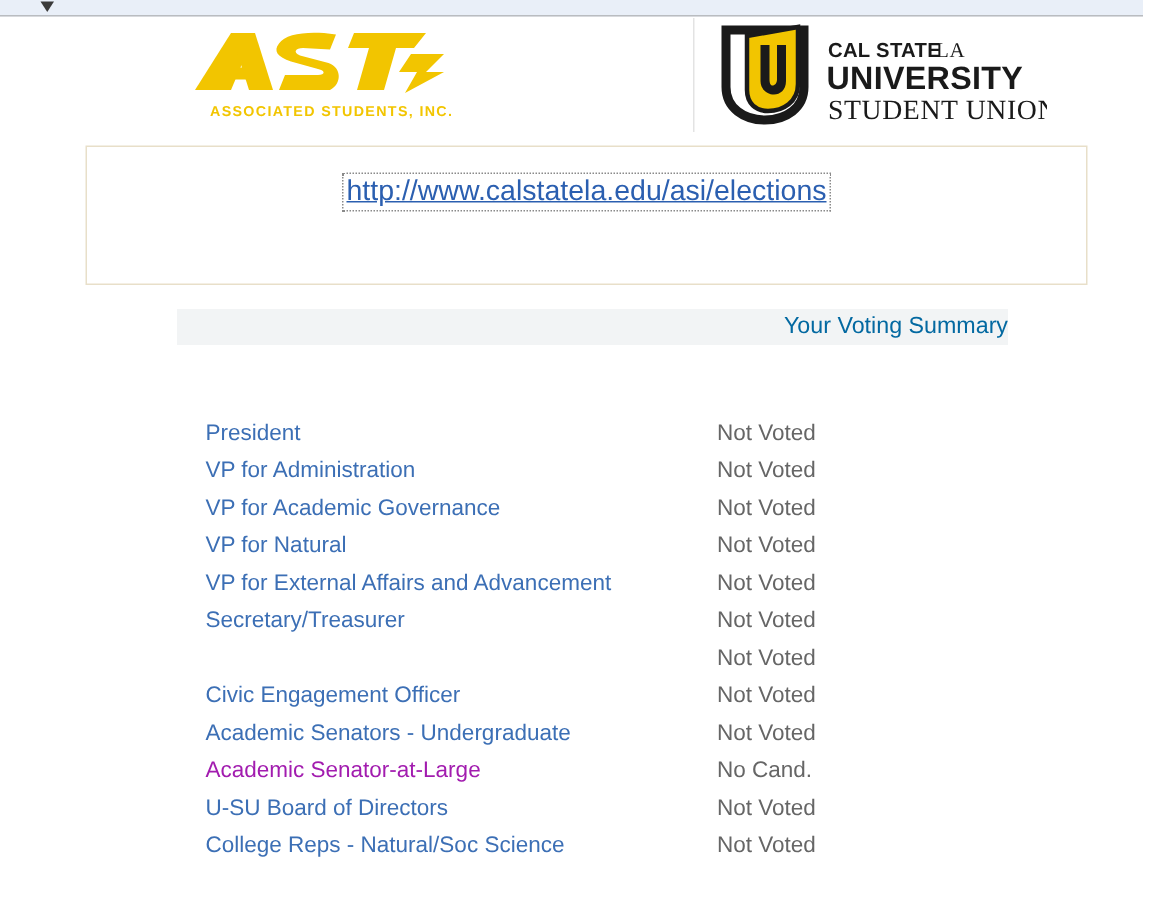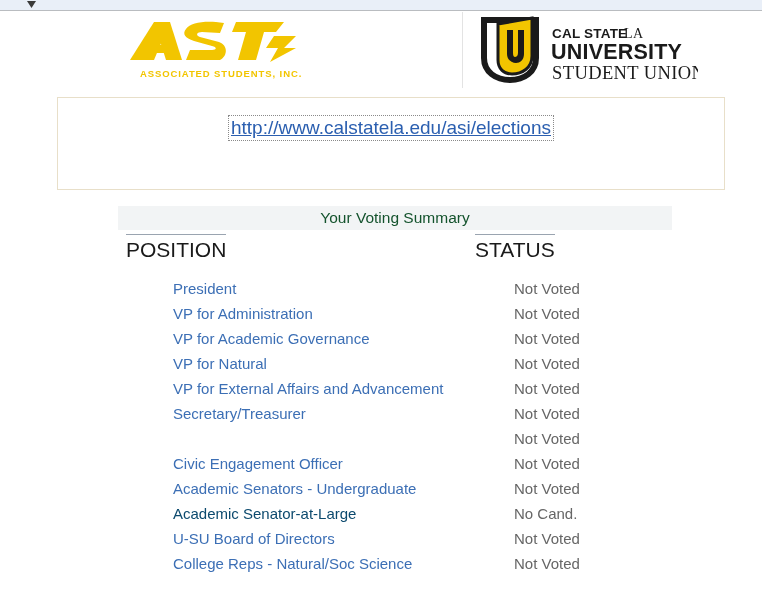--- a/index.html
+++ b/index.html
@@ -94,21 +94,22 @@
     position: absolute;
     left: 118px; top: 194px;
     width: 554px; height: 24px;
     background: #f2f4f5;
     text-align: center;
   }
   .summary-bar span {
     display: block;
     line-height: 24px;
     font-size: 15.5px;
-    color: #14532d;
+    color: #0369a1;
+    text-align: right;
   }
 
   .col-headers {
     position: absolute;
     left: 0; top: 222px;
     width: 782px; height: 36px;
   }
   .col-head {
     position: absolute;
     font-size: 21px;
@@ -119,37 +120,36 @@
     font-weight: 400;
   }
   .col-head.position { left: 126px; top: 0; }
   .col-head.status   { left: 475px; top: 0; }
 
   
   .vote-table {
     position: absolute;
     left: 0; top: 264px;
     width: 782px;
-    padding-left: 36px;
   }
   .vote-row {
     position: relative;
     height: 25px;
   }
   .vote-row.gap { margin-top: 0; }
   .vote-row .pos {
     position: absolute;
     left: 137px; top: 0;
     font-size: 15px;
     line-height: 25px;
     color: #3c6fb5;
     white-space: nowrap;
   }
   .vote-row .pos.nolink {
-    color: #0c4a6e;
+    color: #a21caf;
   }
   .vote-row .pos.link { cursor: pointer; }
   .vote-row .st {
     position: absolute;
     left: 478px; top: 0;
     font-size: 15px;
     line-height: 25px;
     color: #666666;
     white-space: nowrap;
   }
@@ -209,24 +209,20 @@
   <div class="info-box">
     <div class="info-link-wrap">
       <a class="info-link">http://www.calstatela.edu/asi/elections</a>
     </div>
   </div>
 
   <div class="summary-bar">
     <span>Your Voting Summary</span>
   </div>
 
-  <div class="col-headers">
-    <div class="col-head position">POSITION</div>
-    <div class="col-head status">STATUS</div>
-  </div>
 
   <div class="vote-table" id="vote-table">
       <div class="vote-row">
         <span class="pos link">President</span>
         <span class="st">Not Voted</span>
       </div>
       <div class="vote-row">
         <span class="pos link">VP for Administration</span>
         <span class="st">Not Voted</span>
       </div>

